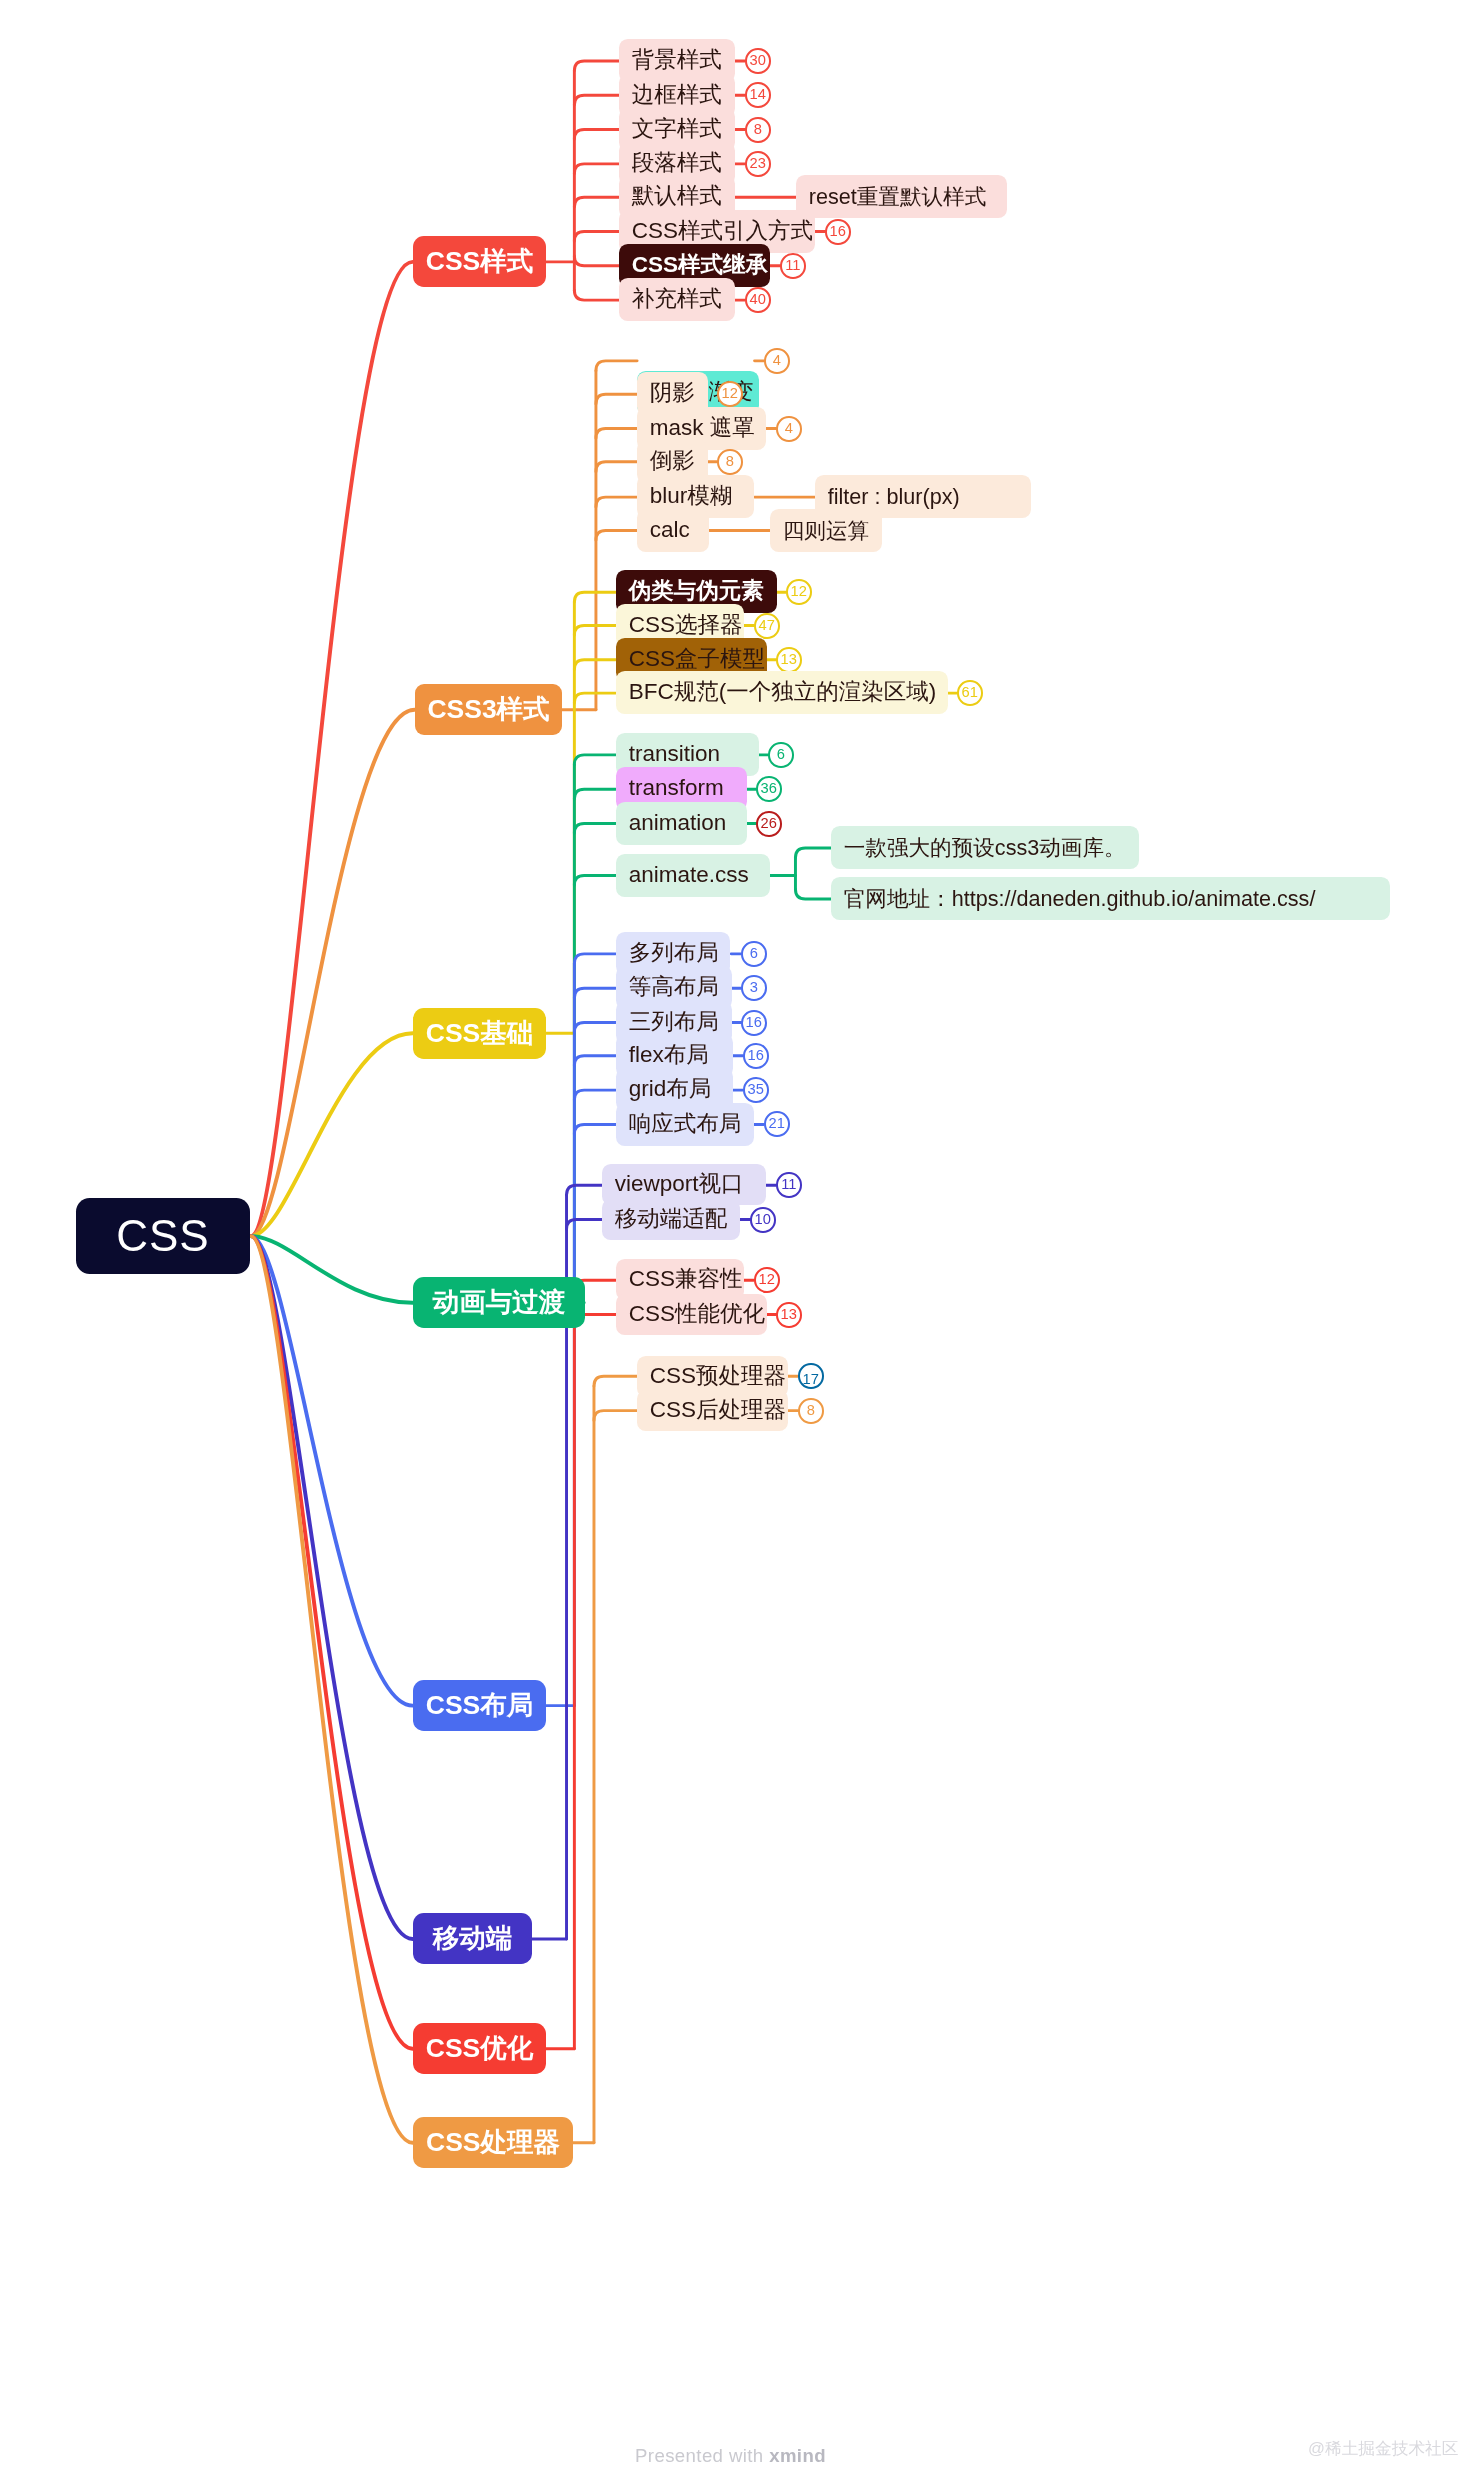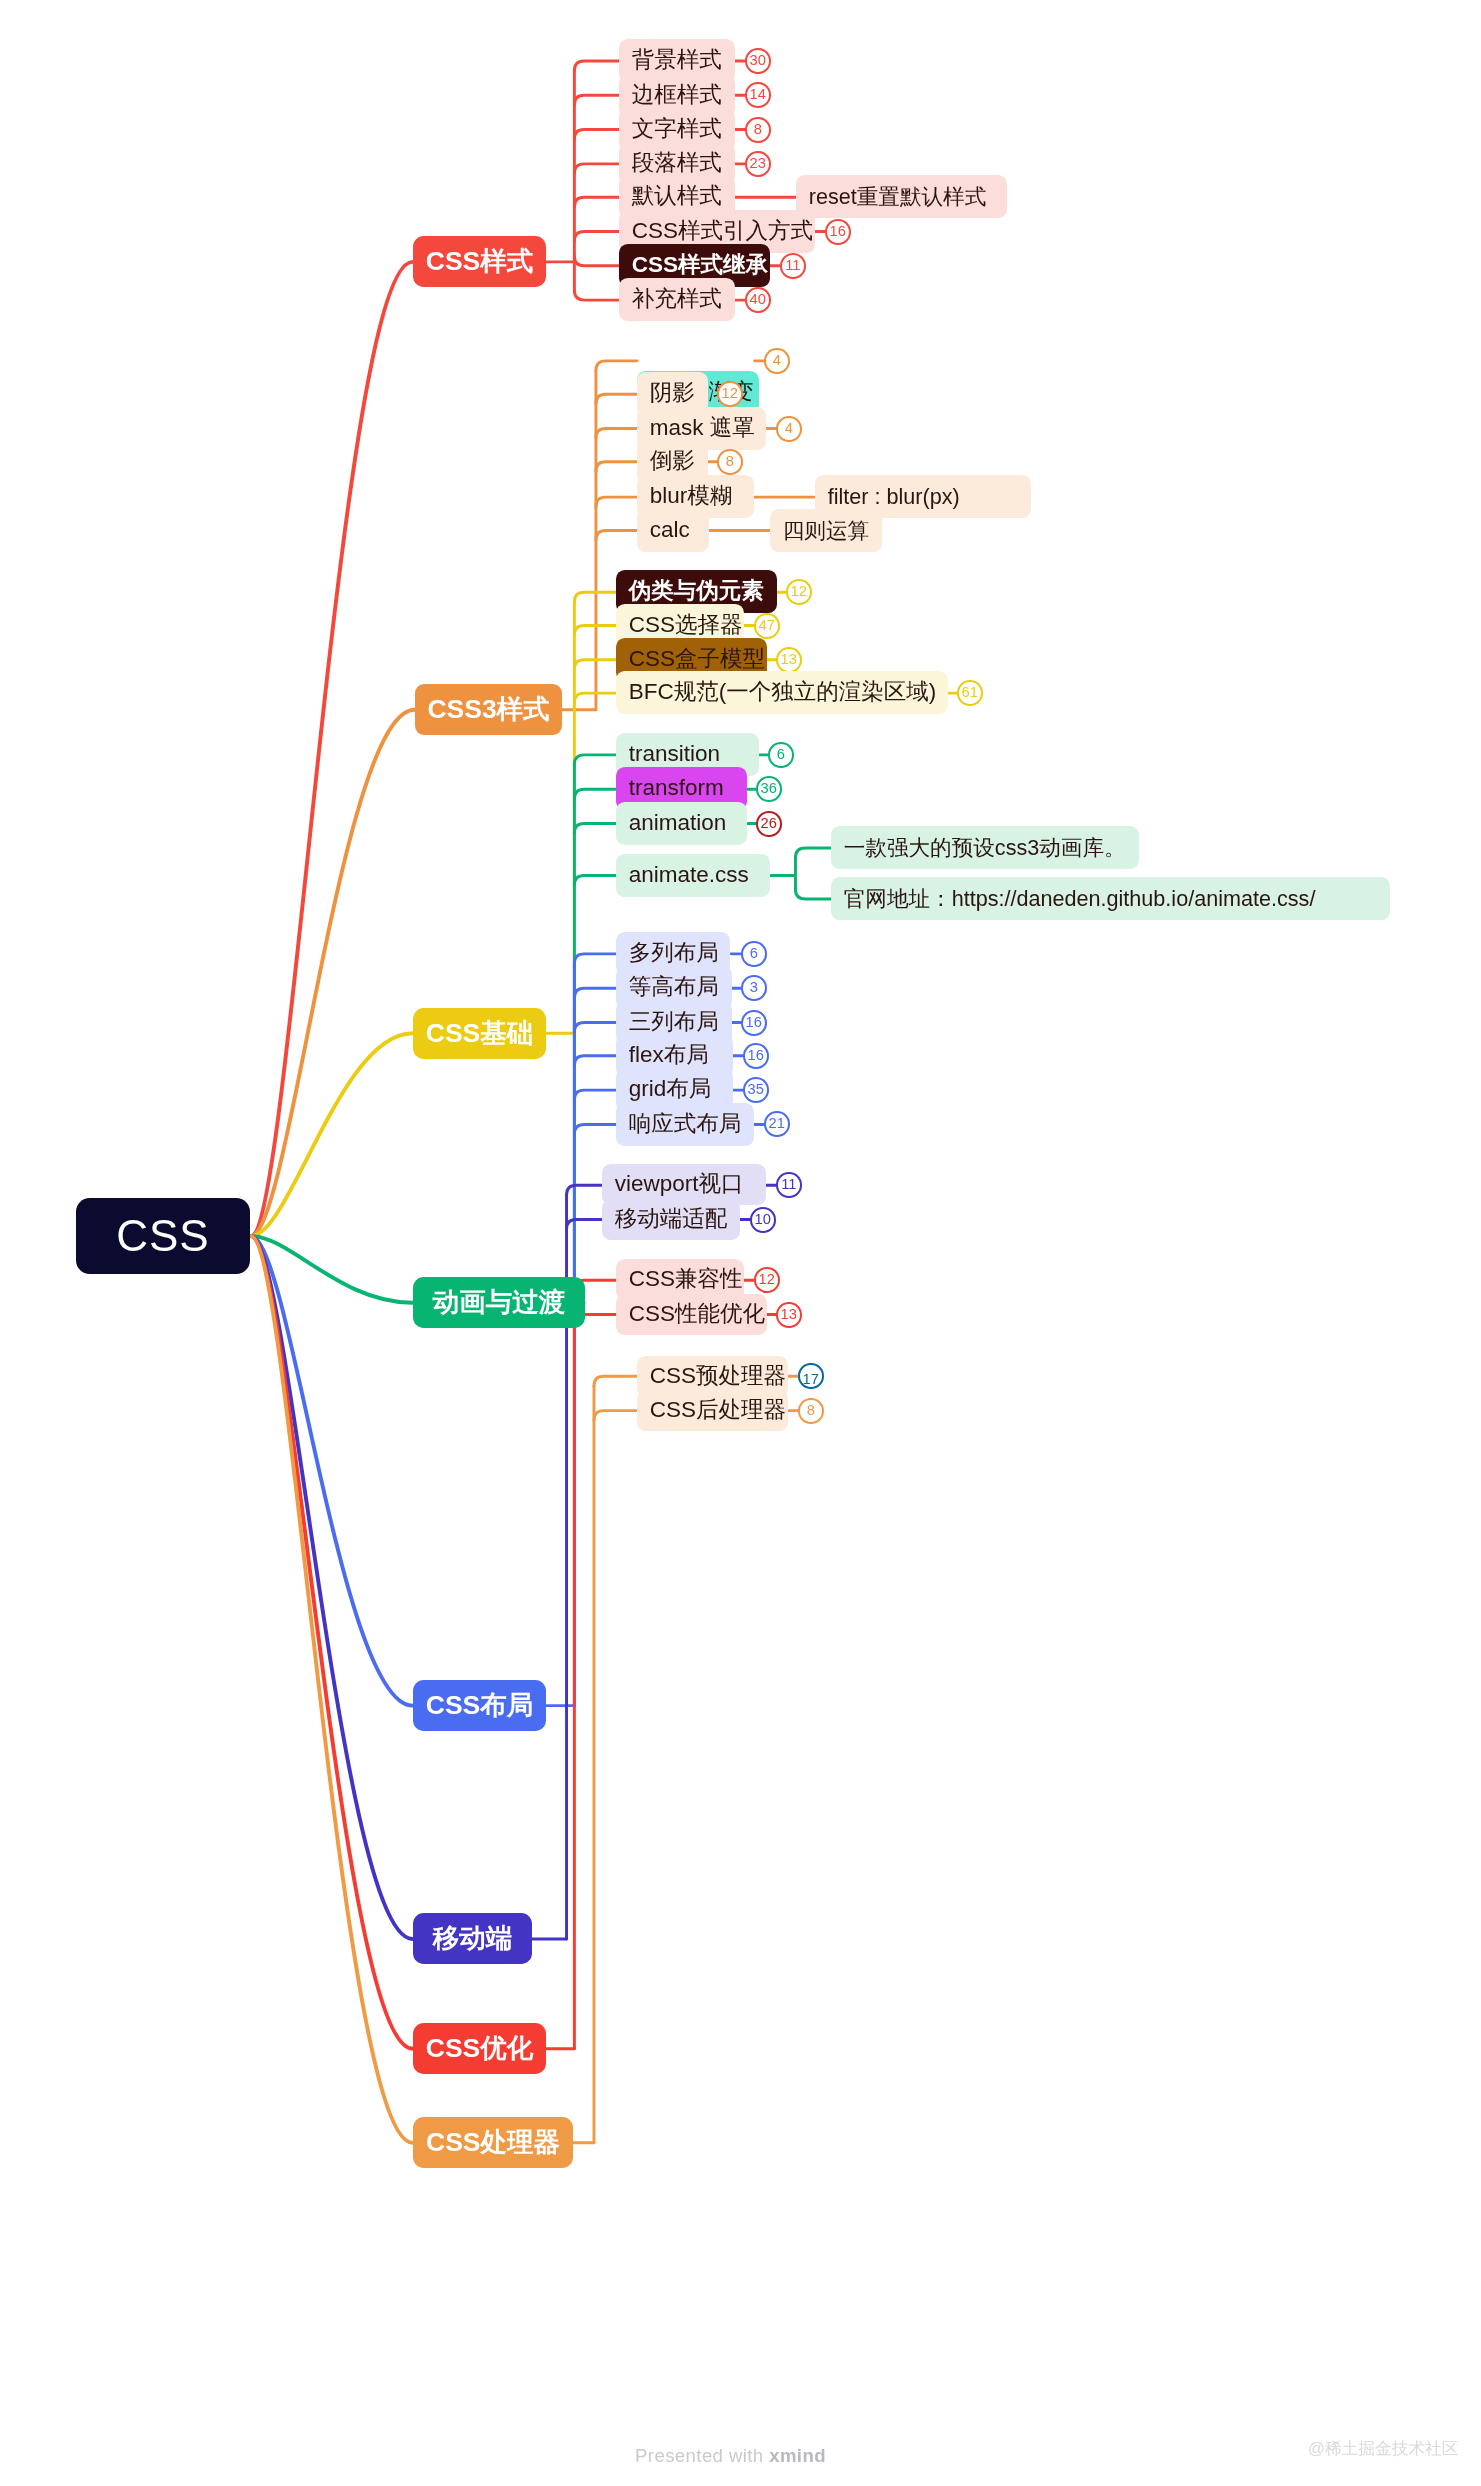--- a/index.html
+++ b/index.html
@@ -309,21 +309,21 @@
       </div>
       <div class="node branch" style="left: 413px; top: 1277px; width: 172px; height: 51px; background: rgb(8, 180, 114);">
         <span>动画与过渡</span>
       </div>
       <div class="node leaf" style="left: 616px; top: 733px; width: 143px; height: 43px; background: rgb(216, 242, 228); color: rgb(43, 21, 16);">
         <span>transition</span>
       </div>
       <div class="badge" style="left: 768px; top: 742px; color: rgb(8, 180, 114);">
         <span>6</span>
       </div>
-      <div class="node leaf" style="left: 616px; top: 767px; width: 131px; height: 43px; background: #d946ef; color: rgb(43, 21, 16);">
+      <div class="node leaf" style="left: 616px; top: 767px; width: 131px; height: 43px; background: #f0abfc; color: rgb(43, 21, 16);">
         <span>transform</span>
       </div>
       <div class="badge" style="left: 756px; top: 776px; color: rgb(8, 180, 114);">
         <span>36</span>
       </div>
       <div class="node leaf" style="left: 616px; top: 802px; width: 131px; height: 43px; background: rgb(216, 242, 228); color: rgb(43, 21, 16);">
         <span>animation</span>
       </div>
       <div class="badge" style="left: 740px; top: 811px; color: #b91c1c; margin-left: 16px;">
         <span>26</span>

